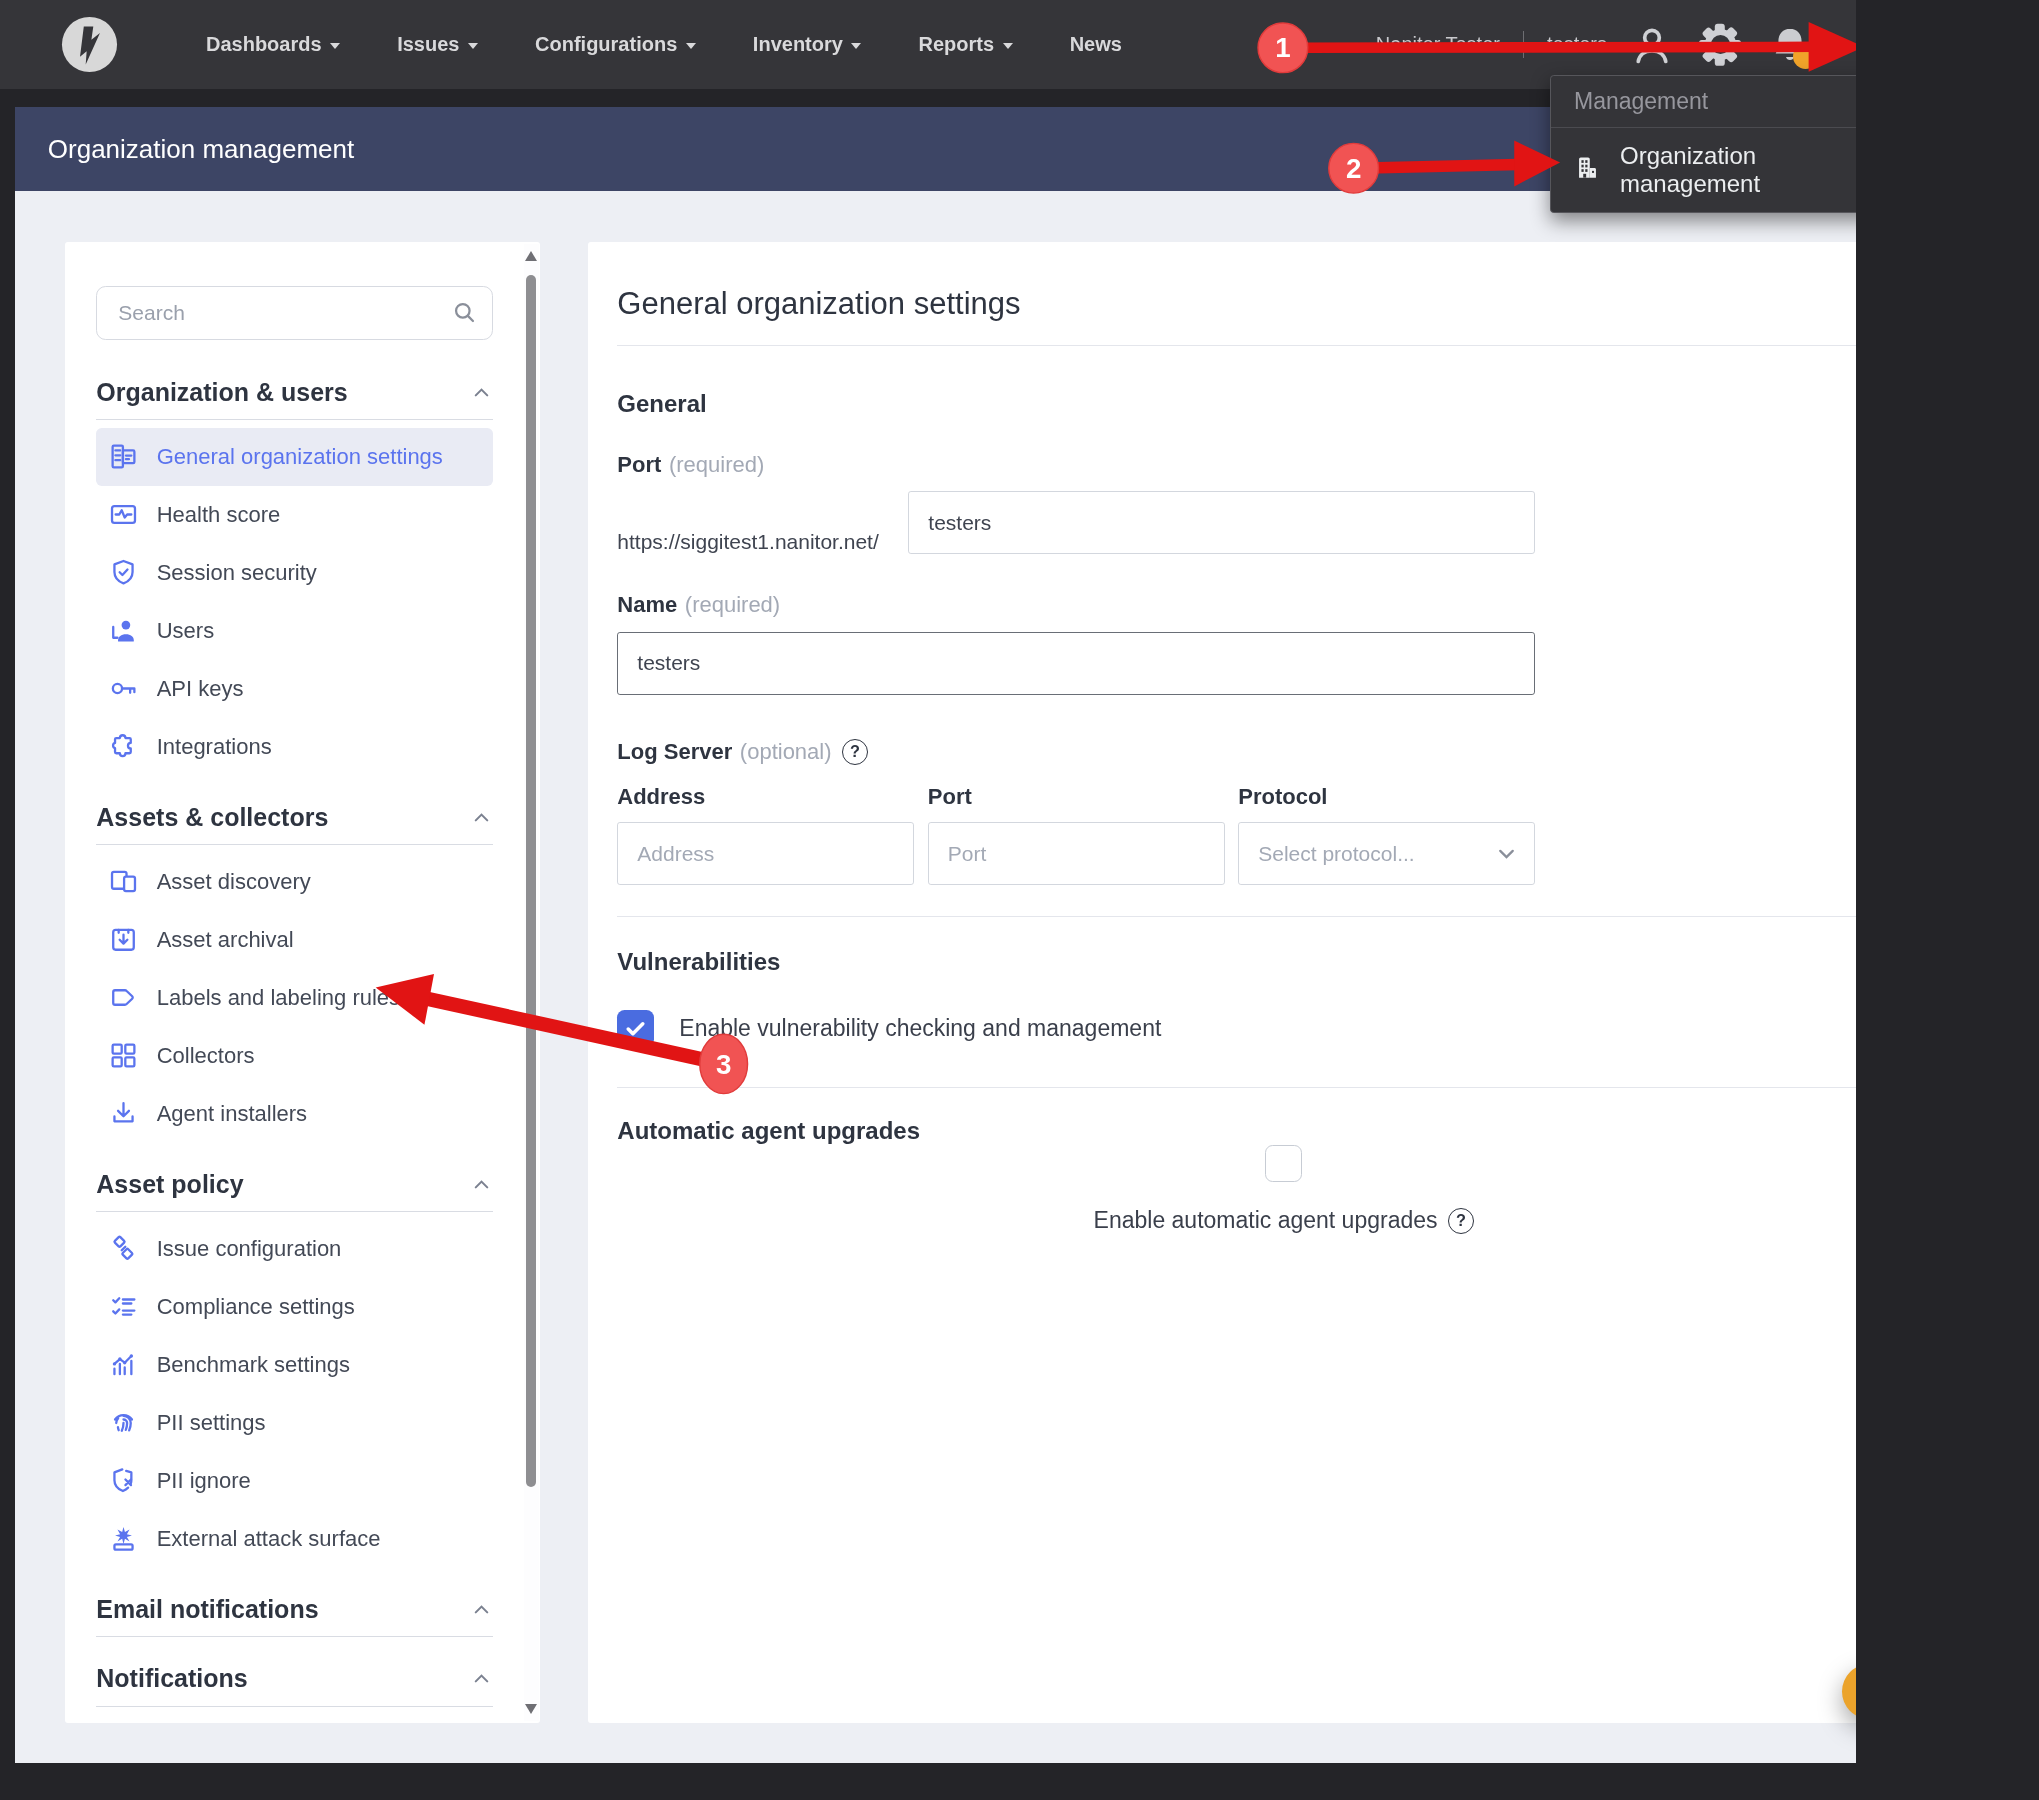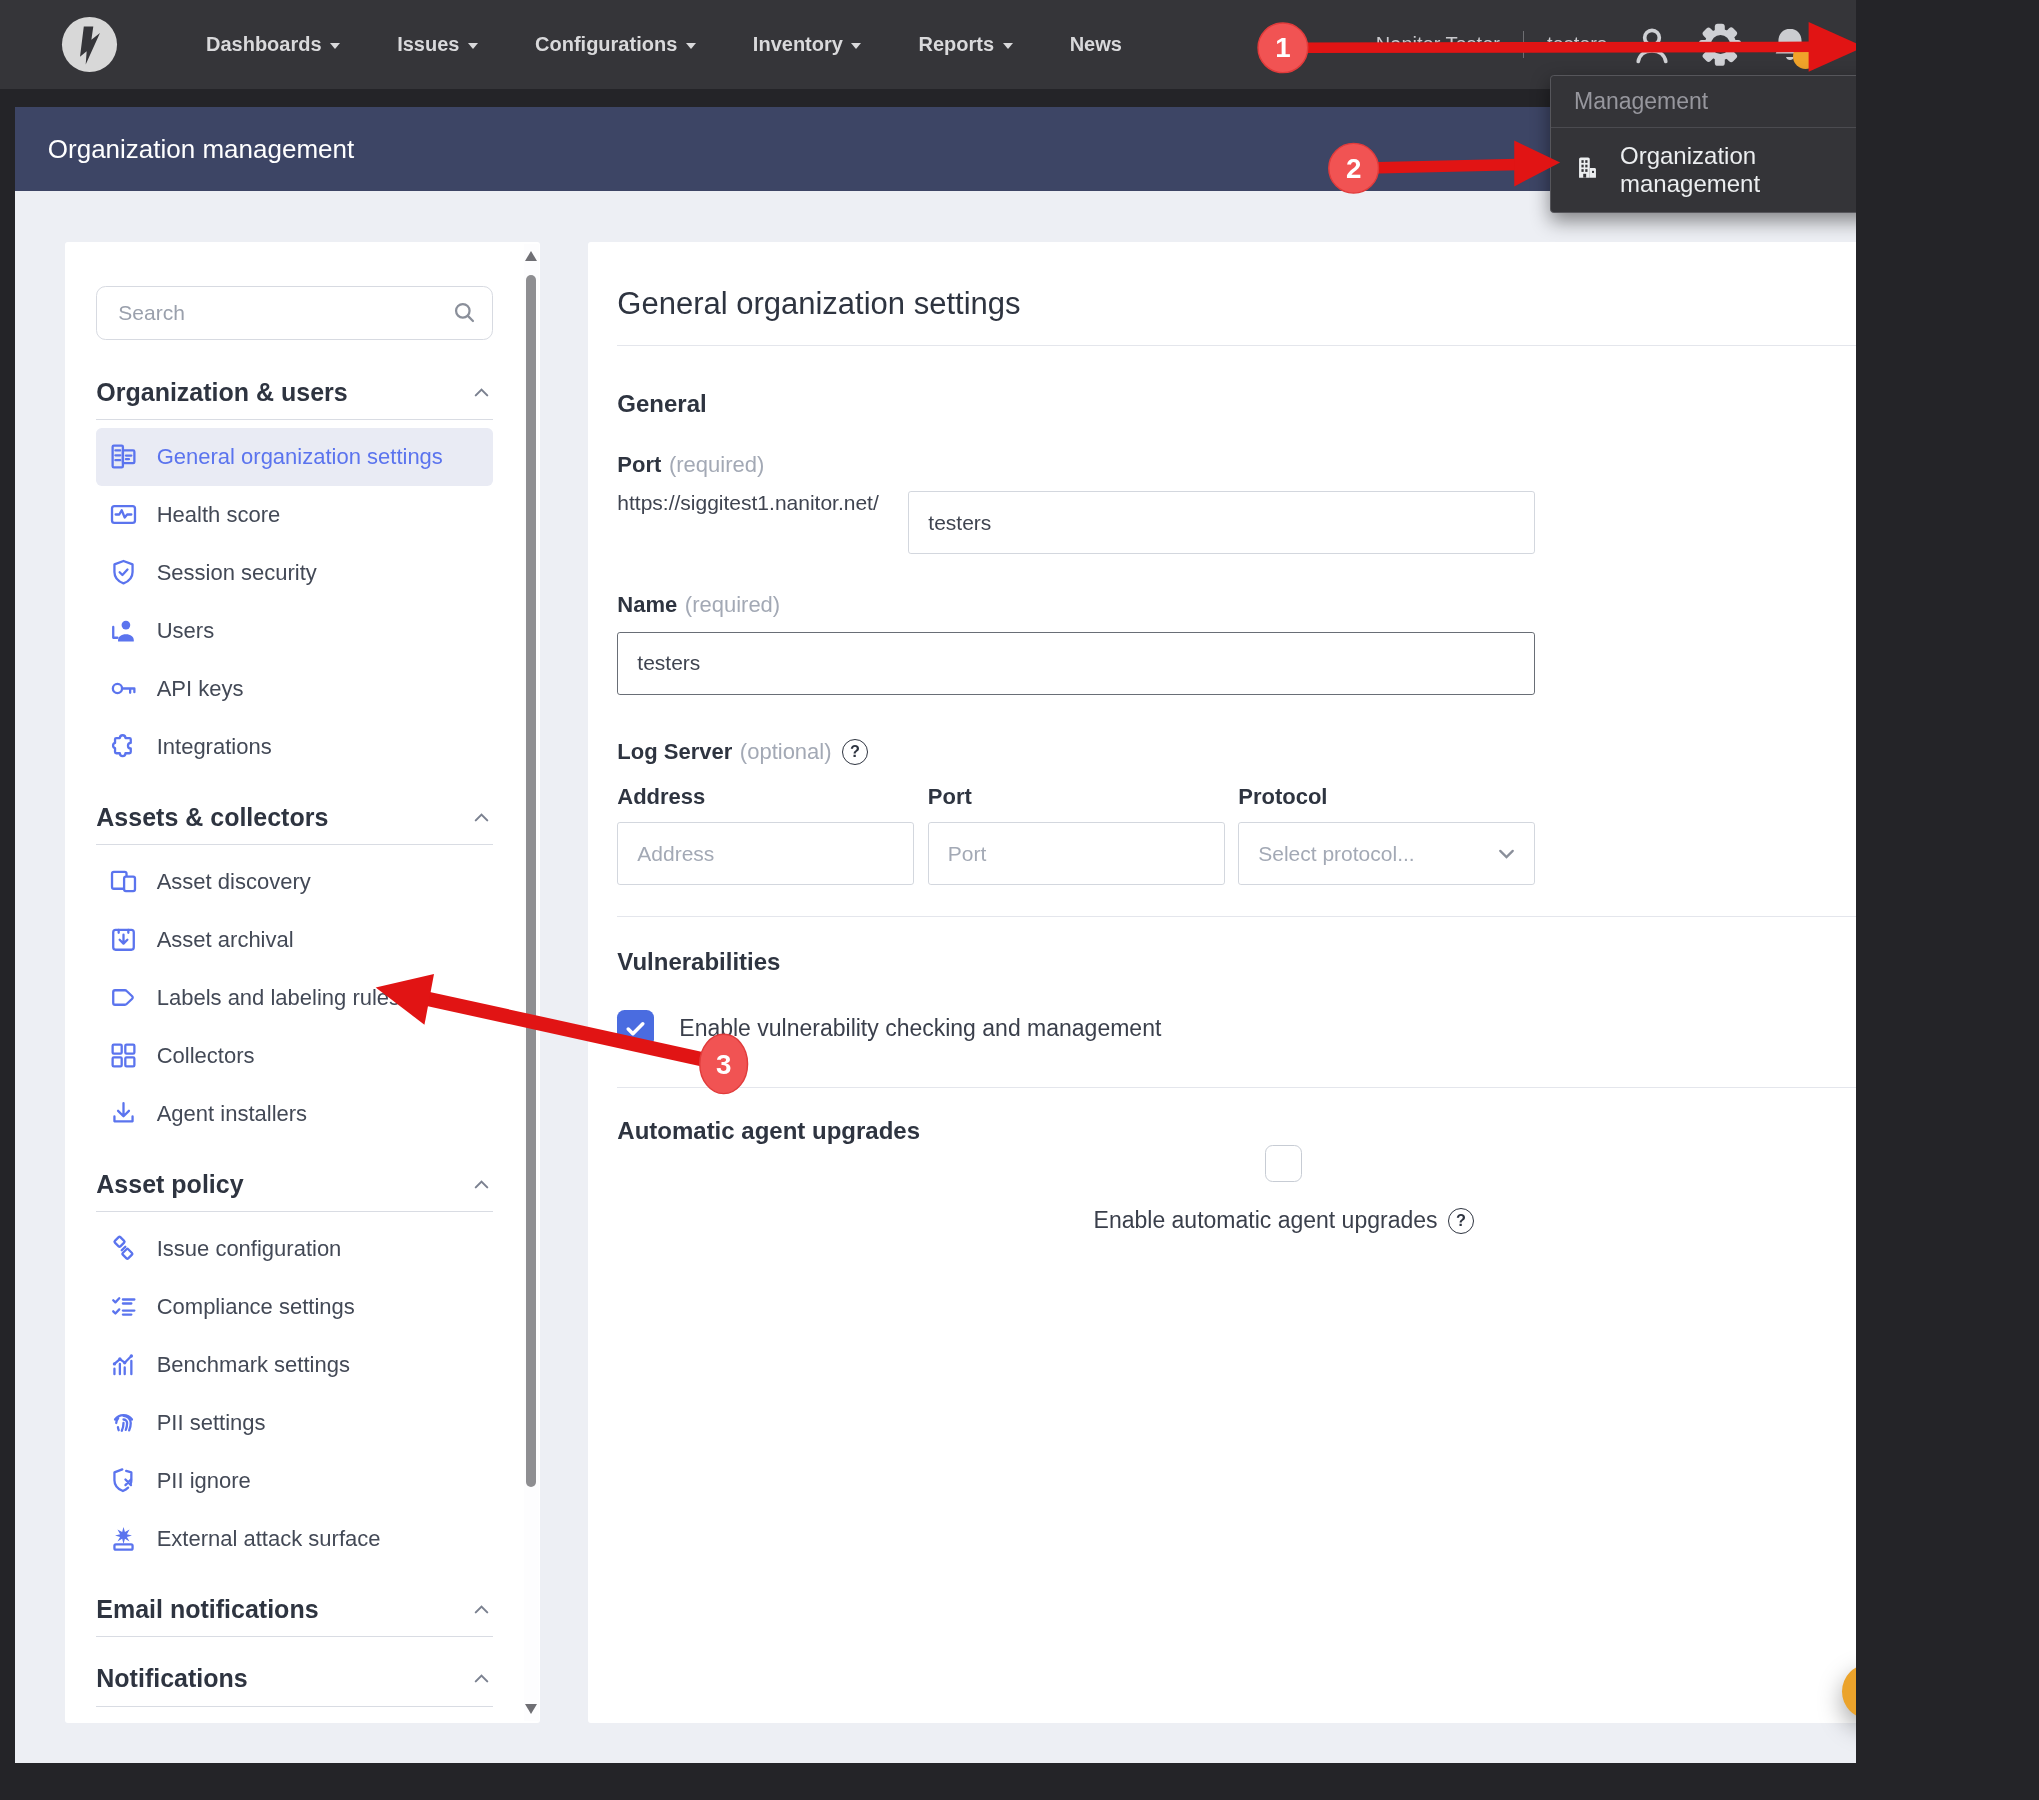--- a/index.html
+++ b/index.html
@@ -55,21 +55,21 @@
   
   .mainpanel { position:absolute; left:573px; top:51px; width:1391px; height:1481px; background:#fff; border-radius:2.9px; padding:44px 29px 0 29px; }
   .page-h { font-size:31px; font-weight:500; color:#2e3440; margin:0; padding-bottom:23px; border-bottom:1px solid #e4e6ec; }
   .h2 { font-size:24px; font-weight:700; color:#2e3440; }
   .form { width:918px; }
   .field-label { font-size:22px; font-weight:700; color:#2e3440; display:flex; align-items:center; }
   .req { font-weight:400; color:#a3a9b5; margin-left:7.6px; }
   .text-input { height:63px; border:1px solid #d3d7de; border-radius:2.9px; font-size:21px; color:#3f4450; padding:0 19px; width:100%; font-family:inherit; outline:none; background:#fff; }
   .text-input::placeholder { color:#a3a9b5; }
   .name-input { border-color:#696e76; }
-  .slug-row { display:flex; align-items:flex-start; margin-top:13.4px; }
+  .slug-row { display:flex; align-items:flex-end; margin-top:13.4px; }
   .slug-prefix { flex:0 0 291px; font-size:21px; color:#3f4450; }
   .log-grid { display:flex; gap:13.4px; margin-top:19px; }
   .lg-col { flex:1; }
   .lg-col .field-label { margin-bottom:12.4px; }
   .select { height:63px; border:1px solid #d3d7de; border-radius:2.9px; display:flex; align-items:center; justify-content:space-between; padding:0 15.3px 0 19px; font-size:21px; color:#a3a9b5; cursor:pointer; background:#fff; }
   .hr { border-bottom:1px solid #e4e6ec; }
   .check-row { display:flex; align-items:center; gap:25px; }
   .checkbox { width:37px; height:37px; border-radius:7.6px; flex:0 0 37px; cursor:pointer; }
   .checkbox.on { background:#4a6ce0; display:flex; align-items:center; justify-content:center; }
   .checkbox.off { background:#fff; border:1px solid #c7ccd4; }

